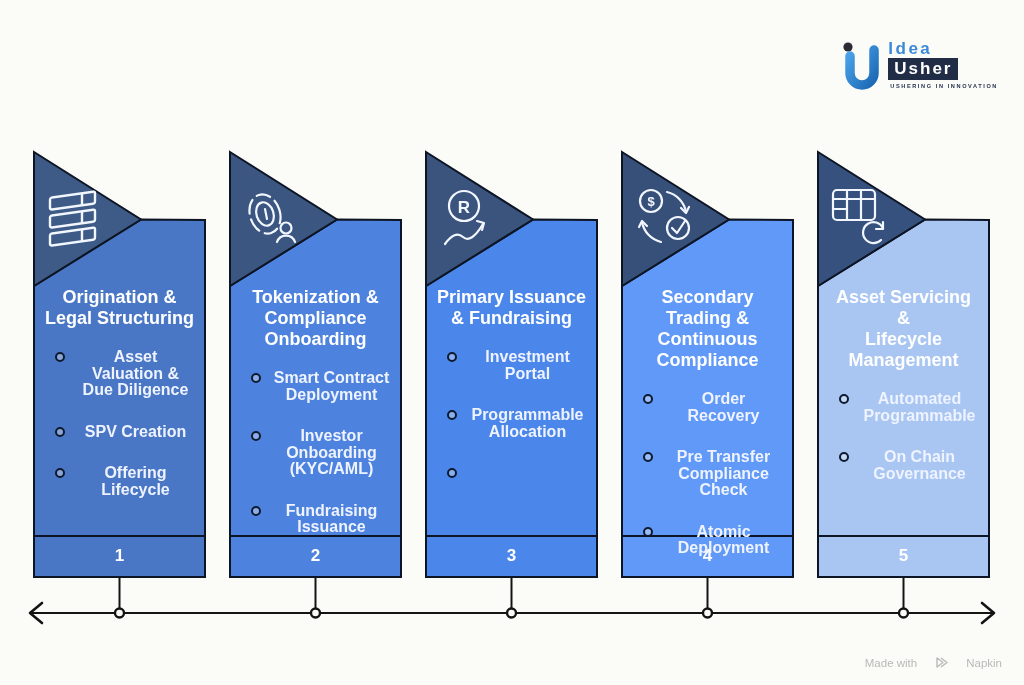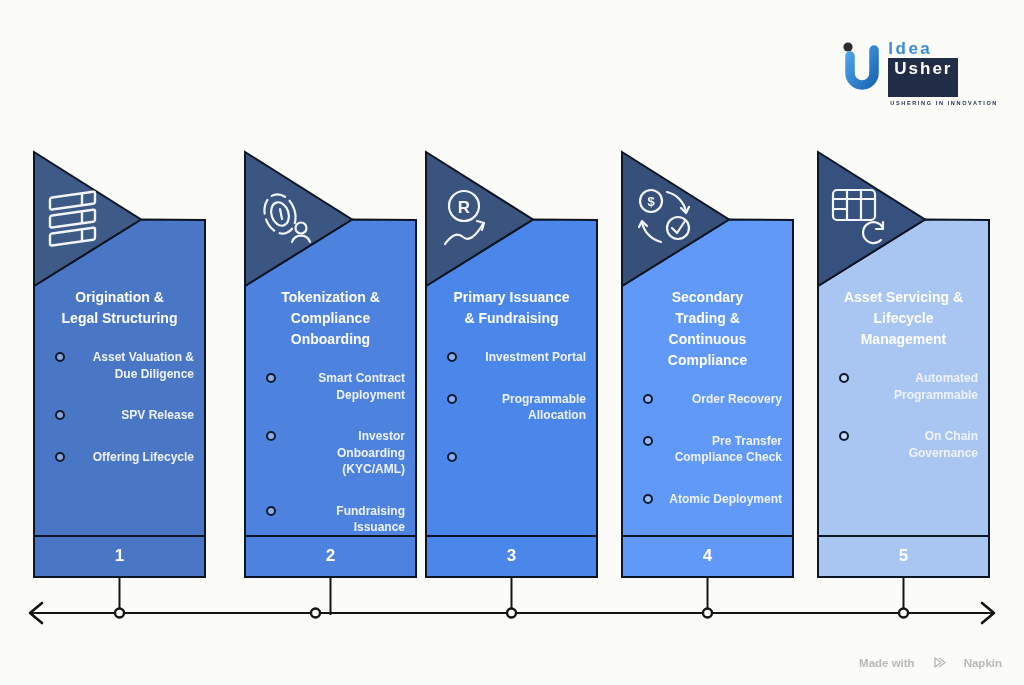--- a/index.html
+++ b/index.html
@@ -3,38 +3,38 @@
 <meta charset="utf-8">
 <style>
   html,body{margin:0;padding:0;}
   body{font-family:"Liberation Sans", sans-serif;}
   .canvas{position:relative;width:1024px;height:685px;background:#fbfbf8;overflow:hidden;}
 
   
   .logo{position:absolute;top:40px;right:26px;display:flex;align-items:flex-start;gap:5px;}
   .logo-text{display:flex;flex-direction:column;align-items:flex-start;}
   .logo-idea{color:#3b8ad8;font-weight:700;font-size:17px;letter-spacing:2.5px;line-height:18px;}
-  .logo-usher{background:#212d47;color:#ffffff;font-weight:700;font-size:17px;letter-spacing:2px;line-height:20px;padding:1px 6px 18px 6px;}
+  .logo-usher{background:#212d47;color:#ffffff;font-weight:700;font-size:17px;letter-spacing:2px;line-height:20px;padding:1px 6px 1px 6px;}
   .logo-tag{color:#26324e;font-weight:700;font-size:5.6px;letter-spacing:1.6px;margin-top:3px;padding-left:2px;}
 
   
   .stage{position:absolute;top:150px;width:173px;height:465px;}
   .stage svg.shape{position:absolute;left:0;top:0;}
   .stage .content{position:absolute;left:0;top:0;width:173px;height:428px;box-sizing:border-box;padding:137px 10px 0 10px;}
-  .stage-title{color:#ffffff;font-weight:700;font-size:14px;line-height:21px;text-align:center;white-space:pre-line;}
+  .stage-title{color:#ffffff;font-weight:700;font-size:18px;line-height:21px;text-align:center;white-space:pre-line;}
   .bullets{list-style:none;margin:20px 0 0 0;padding:0 2px 0 8px;}
-  .bullets li{position:relative;padding-left:26px;margin-bottom:25px;color:#eef3ff;font-weight:700;font-size:12px;line-height:16.5px;text-align:right;}
+  .bullets li{position:relative;padding-left:26px;margin-bottom:25px;color:#eef3ff;font-weight:700;font-size:16px;line-height:16.5px;text-align:center;}
   .bullet-dot{position:absolute;left:4px;top:3px;width:6px;height:6px;border:2.6px solid #0e1a2e;border-radius:50%;background:rgba(255,255,255,.35);}
   .stage-number{position:absolute;left:2px;right:2px;top:386px;height:40px;display:flex;align-items:center;justify-content:center;color:#ffffff;font-weight:700;font-size:17px;}
 
   
   .timeline{position:absolute;left:0;top:598px;}
 
   
-  .napkin{position:absolute;right:22px;bottom:16px;color:#b9b9b7;font-size:11.5px;display:flex;align-items:center;gap:18px;font-weight:bold;}
+  .napkin{position:absolute;right:22px;bottom:16px;color:#b9b9b7;font-size:11.5px;display:flex;align-items:center;gap:18px;}
 </style>
 </head>
 <body>
 
 <div class="canvas">
 
   <div class="logo">
     <svg width="42" height="52" viewBox="0 0 42 52">
       <defs>
         <linearGradient id="ugrad" x1="0" y1="0" x2="1" y2="1">
@@ -65,28 +65,28 @@
           <line x1="34" y1="18" x2="34" y2="30"></line>
         <rect x="2" y="36" width="45" height="12" rx="2"></rect>
           <line x1="34" y1="36" x2="34" y2="48"></line>
       </g>
     </svg>
     <div class="content">
       <div class="stage-title">Origination &amp;
 Legal Structuring</div>
       <ul class="bullets">
         <li><span class="bullet-dot"></span><span>Asset Valuation &amp; Due Diligence</span></li>
-        <li><span class="bullet-dot"></span><span>SPV Release</span></li>
+        <li><span class="bullet-dot"></span><span>SPV Creation</span></li>
         <li><span class="bullet-dot"></span><span>Offering Lifecycle</span></li>
       </ul>
     </div>
     <div class="stage-number">1</div>
   </div>
 
-  <div class="stage" style="left: 244px; --card: #4d83de; --pennant: #3b5680;">
+  <div class="stage" style="left: 229px; --card: #4d83de; --pennant: #3b5680;">
     <svg class="shape" width="173" height="465" viewBox="0 0 173 465">
       <line x1="86.5" y1="428" x2="86.5" y2="465" stroke="#141414" stroke-width="2"></line>
       <polygon points="1,136 108,69.5 172,70 172,427 1,427" style="fill:var(--card)" stroke="#0d1524" stroke-width="2"></polygon>
       <line x1="1" y1="386" x2="172" y2="386" stroke="#0d1524" stroke-width="2"></line>
       <polygon points="1,2 108,69.5 1,136" style="fill:var(--pennant)" stroke="#0d1524" stroke-width="2"></polygon>
       <g transform="translate(14,38)" fill="none" stroke="#f2f6ff" stroke-width="2.2" stroke-linecap="round">
         <ellipse cx="22" cy="26" rx="15" ry="20" transform="rotate(-18 22 26)" stroke-dasharray="14 6"></ellipse>
         <ellipse cx="22" cy="26" rx="8.5" ry="12" transform="rotate(-18 22 26)"></ellipse>
         <line x1="22" y1="21" x2="24" y2="31"></line>
         <circle cx="43" cy="40" r="5.5"></circle>

